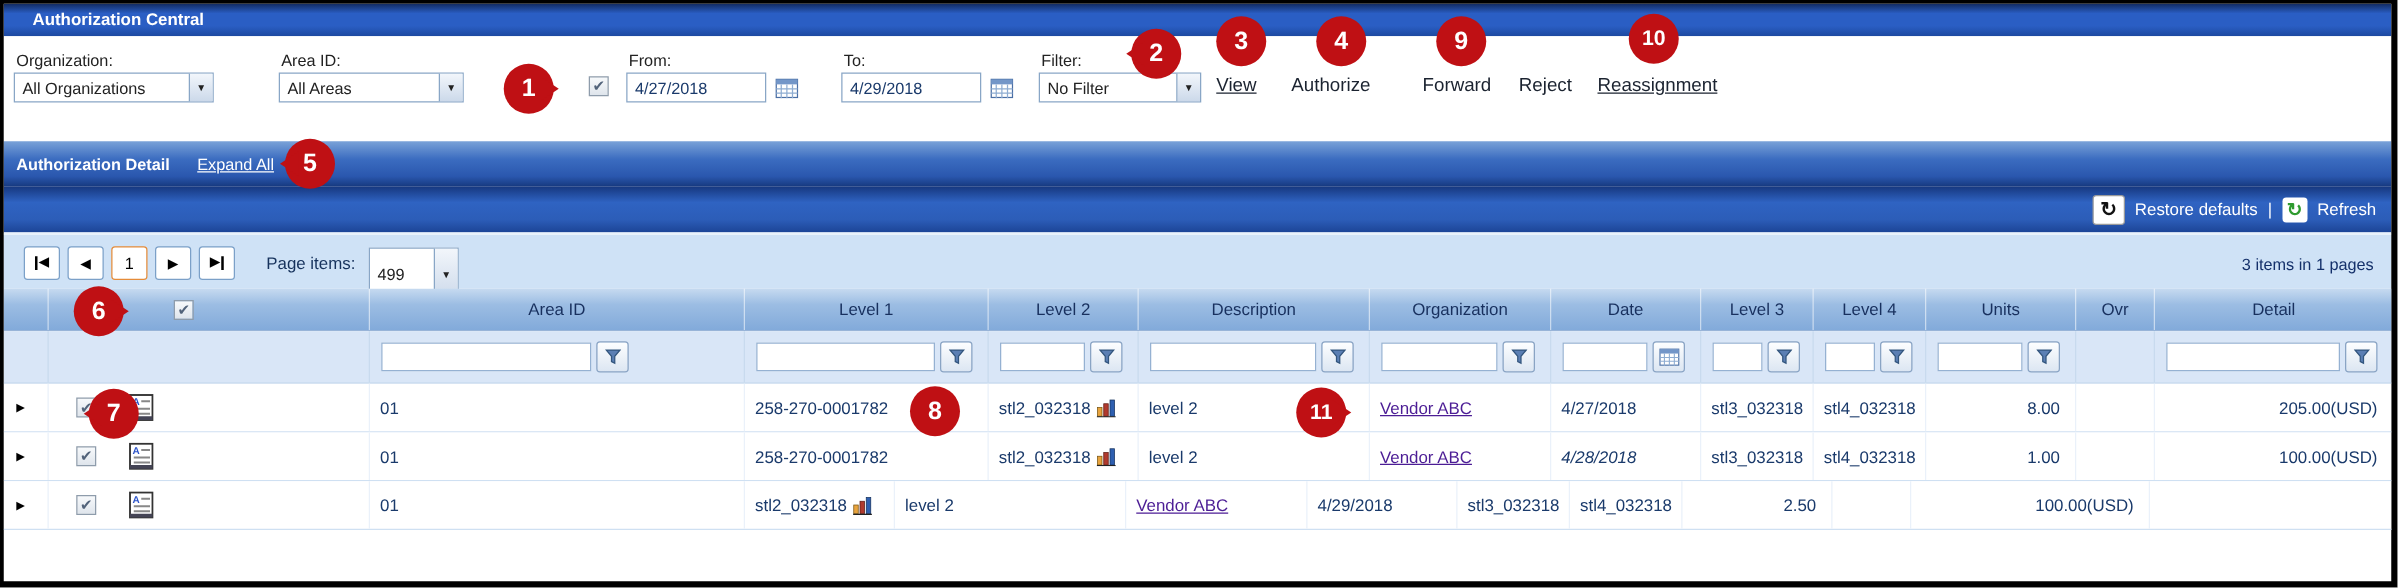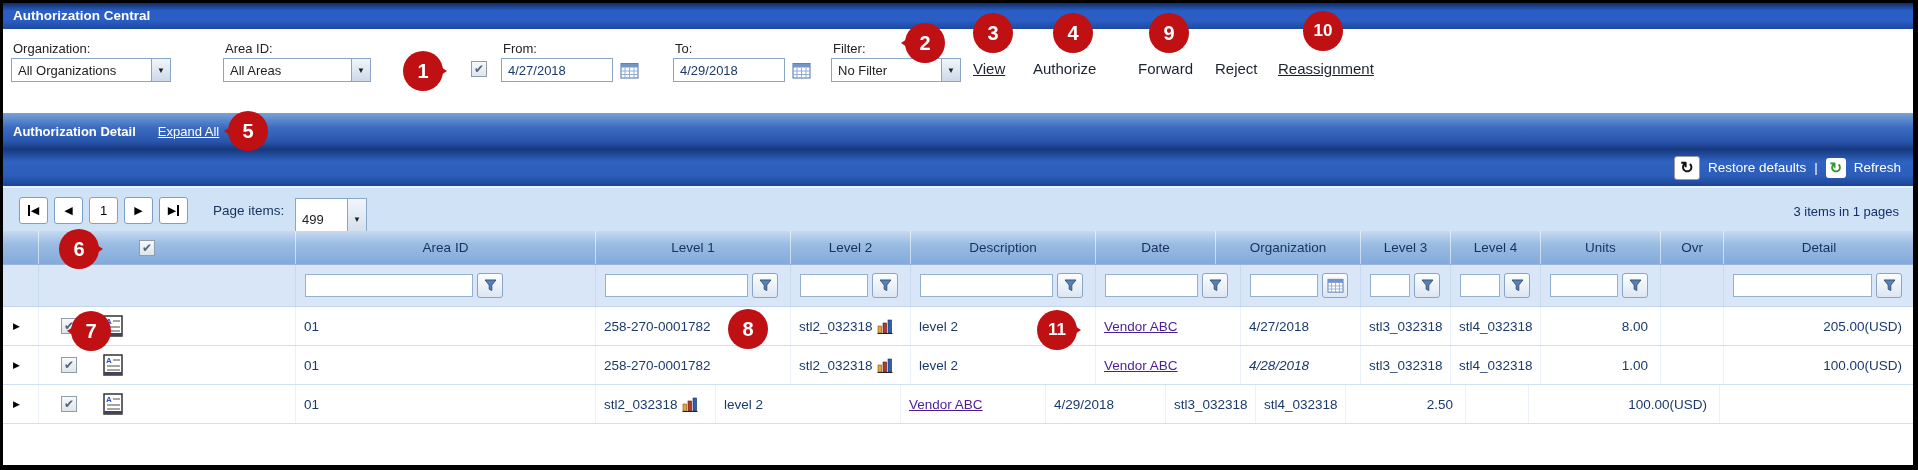--- a/index.html
+++ b/index.html
@@ -2,21 +2,21 @@
 <html><head>
 <meta charset="utf-8">
 <style>
   html,body{margin:0;padding:0;background:#888;}
   *{box-sizing:border-box;font-family:"Liberation Sans",sans-serif;}
   .frame{position:relative;width:1918px;height:470px;background:#fff;border:solid #000;border-width:3px 5px 5px 3px;overflow:hidden;}
 
   
   .titlebar{position:absolute;left:0;top:0;right:0;height:26px;
     background:linear-gradient(#122b62,#2a5ec4 30%,#2a5ec4 68%,#1d49a0);
-    color:#fff;font-weight:bold;font-size:13.5px;line-height:25px;padding-left:10px;}
+    color:#fff;font-weight:bold;font-size:13.5px;line-height:25px;padding-left:23px;}
 
   
   .filterarea{position:absolute;left:0;top:26px;right:0;height:84px;background:#fff;}
   .flabel{position:absolute;top:12px;font-size:13px;color:#222;}
   .select,.tinput{position:absolute;top:29px;height:24px;background:#fff;border:1px solid #89a6c6;
     font-size:13px;color:#1a3a6b;display:flex;align-items:center;}
   .select .val{flex:1;padding-left:6px;white-space:nowrap;overflow:hidden;color:#222;}
   .select .arrow{width:19px;height:100%;border-left:1px solid #89a6c6;
     background:linear-gradient(#f2f6fb,#ccd9ea);display:flex;align-items:center;justify-content:center;
     font-size:8px;color:#222;}
@@ -187,25 +187,25 @@
       </div>
       <div class="c" style="width: 195px;">
         <span>Level 1</span>
       </div>
       <div class="c" style="width: 120px;">
         <span>Level 2</span>
       </div>
       <div class="c" style="width: 185px;">
         <span>Description</span>
       </div>
-      <div class="c" style="width: 120px;">
-        <span>Date</span>
-      </div>
       <div class="c" style="width: 145px;">
         <span>Organization</span>
+      </div>
+      <div class="c" style="width: 120px;">
+        <span>Date</span>
       </div>
       <div class="c" style="width: 90px; text-align: right;">
         <span>Level 3</span>
       </div>
       <div class="c" style="width: 90px;">
         <span>Level 4</span>
       </div>
       <div class="c" style="width: 120px;">
         <span>Units</span>
       </div>

